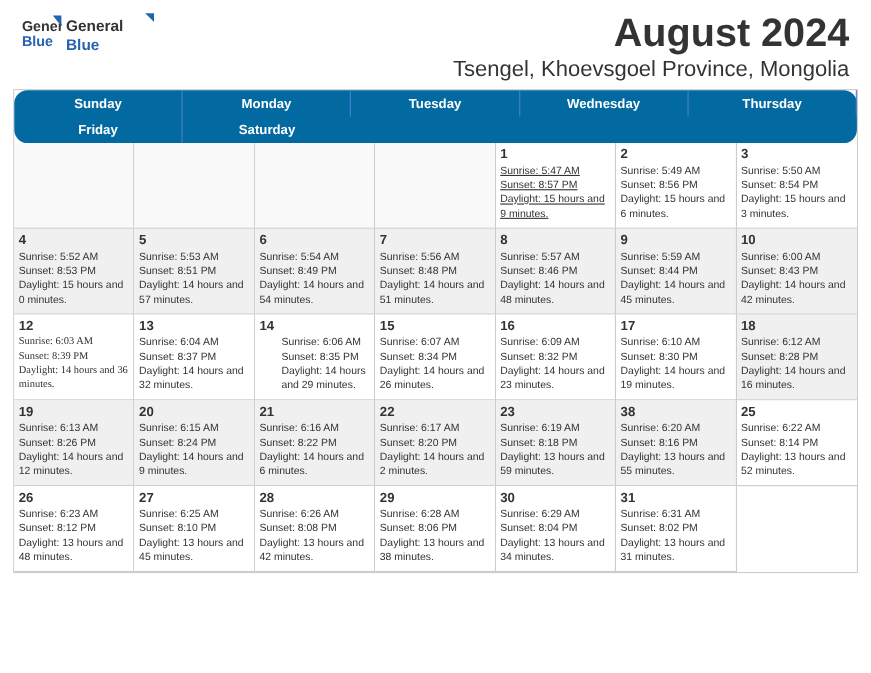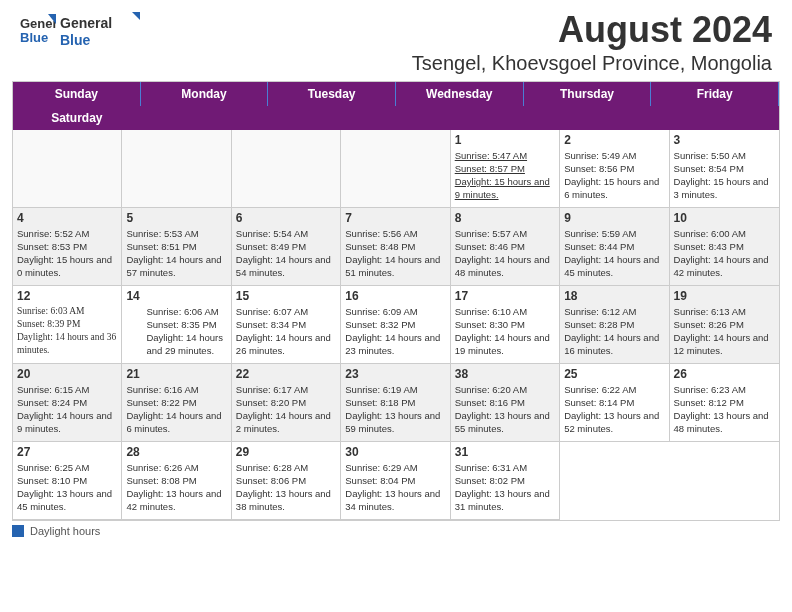--- a/index.html
+++ b/index.html
@@ -7,21 +7,21 @@
 
     .header { display: flex; justify-content: space-between; align-items: flex-start; padding: 10px 20px 6px 20px; }
     .logo { display: flex; align-items: center; }
 
     .title-block { text-align: right; }
     .month-title { font-size: 36px; font-weight: bold; color: #333; line-height: 1.1; }
     .location-title { font-size: 20px; color: #333; margin-top: 2px; }
 
     .calendar { margin: 0 12px; border: 1px solid #ccc; }
 
-    .cal-header { display: grid; grid-template-columns: repeat(6, 1fr); background: #701a75; }
+    .cal-header { display: grid; grid-template-columns: repeat(5, 1fr); background: #0369a1; border-radius: 12px; }
     .cal-header-cell { color: #fff; font-size: 12px; font-weight: bold; text-align: center; padding: 5px 2px; border-right: 1px solid #4a7ed4; }
     .cal-header-cell:last-child { border-right: none; }
 
     .cal-body { display: grid; grid-template-columns: repeat(7, 1fr); }
 
     .cal-cell {
       border-right: 1px solid #ccc;
       border-bottom: 1px solid #ccc;
       padding: 3px 4px;
       min-height: 78px;
@@ -143,20 +143,26 @@
 Sunset: 8:43 PM
 Daylight: 14 hours and 42 minutes.</div>
         </div>
         <div class="cal-cell">
           <div class="day-num">12</div>
           <div class="day-info" style="white-space: pre-line; font-family: Liberation Serif, serif;">Sunrise: 6:03 AM
 Sunset: 8:39 PM
 Daylight: 14 hours and 36 minutes.</div>
         </div>
         <div class="cal-cell">
+          <div class="day-num">13</div>
+          <div class="day-info" style="white-space: pre-line;">Sunrise: 6:04 AM
+Sunset: 8:37 PM
+Daylight: 14 hours and 32 minutes.</div>
+        </div>
+        <div class="cal-cell">
           <div class="day-num">14</div>
           <div class="day-info" style="white-space: pre-line; margin-left: 20px;">Sunrise: 6:06 AM
 Sunset: 8:35 PM
 Daylight: 14 hours and 29 minutes.</div>
         </div>
         <div class="cal-cell">
           <div class="day-num">15</div>
           <div class="day-info" style="white-space: pre-line;">Sunrise: 6:07 AM
 Sunset: 8:34 PM
 Daylight: 14 hours and 26 minutes.</div>
@@ -253,17 +259,13 @@
         </div>
         <div class="cal-cell">
           <div class="day-num">31</div>
           <div class="day-info" style="white-space: pre-line;">Sunrise: 6:31 AM
 Sunset: 8:02 PM
 Daylight: 13 hours and 31 minutes.</div>
         </div>
       </div>
   </div>
 
-  <div class="footer">
-    <div class="footer-dot"></div>
-    <span>Daylight hours</span>
-  </div>
 </div>
 
 </body></html>

